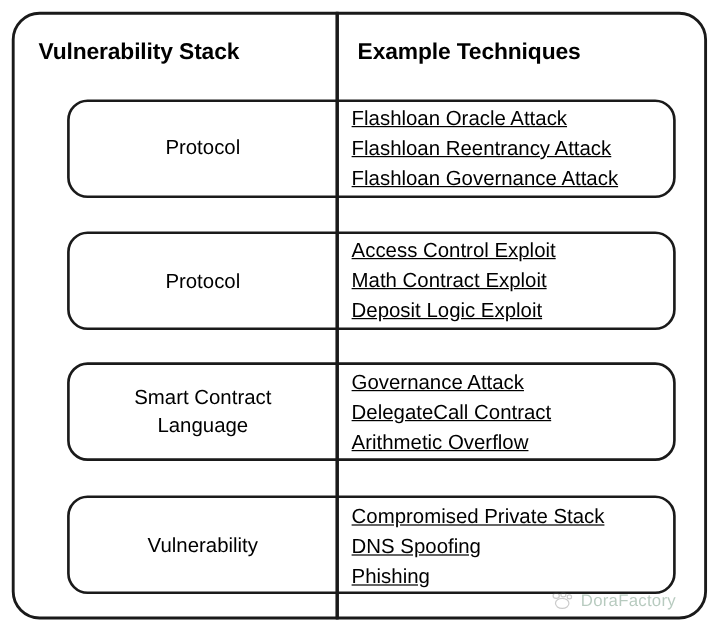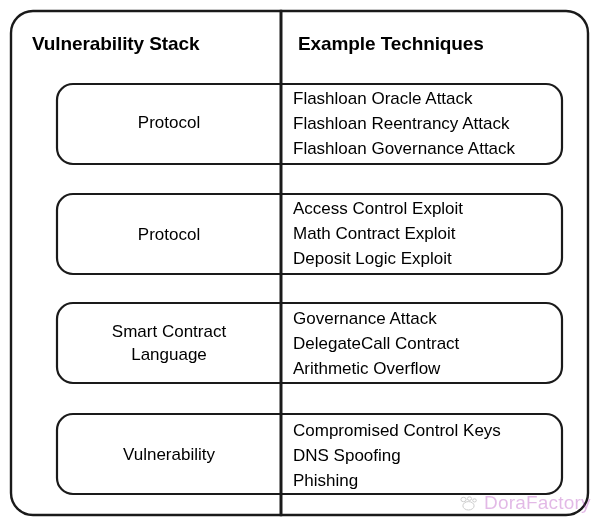--- a/index.html
+++ b/index.html
@@ -46,21 +46,21 @@
     white-space: pre-line;
   }
   .tech-list {
     position: absolute;
     left: 293px;
     width: 268px;
     font-size: 17px;
     line-height: 25px;
     text-align: left;
   }
-  .tech-list div { white-space: nowrap; }
+  .tech-list div { white-space: nowrap; text-decoration: underline; }
 
   
   #label-0 { top: 111px; }
   #label-1 { top: 223px; }
   #label-2 { top: 320px; }
   #label-3 { top: 443px; }
 
   #techs-0 { top: 86px; }
   #techs-1 { top: 196px; }
   #techs-2 { top: 306px; }
@@ -69,22 +69,22 @@
   #watermark {
     position: absolute;
     left: 459px;
     top: 492px;
     display: flex;
     align-items: center;
     gap: 3px;
     opacity: 0.30;
   }
   #watermark .wm-text {
-    font-size: 19px;
-    color: #a21caf;
+    font-size: 14px;
+    color: #14532d;
     letter-spacing: 0.2px;
     white-space: nowrap;
   }
 </style>
 </head>
 <body>
 
 <div id="diagram">
 
   <svg id="frame" viewBox="0 0 600 527">
@@ -121,21 +121,21 @@
   <div class="stack-label" id="label-2">Smart Contract
 Language</div>
   <div class="tech-list" id="techs-2">
     <div>Governance Attack</div>
     <div>DelegateCall Contract</div>
     <div>Arithmetic Overflow</div>
   </div>
 
   <div class="stack-label" id="label-3">Vulnerability</div>
   <div class="tech-list" id="techs-3">
-    <div>Compromised Control Keys</div>
+    <div>Compromised Private Stack</div>
     <div>DNS Spoofing</div>
     <div>Phishing</div>
   </div>
 
   <div id="watermark">
     <svg width="22" height="15" viewBox="0 0 22 15">
       <ellipse cx="4.5" cy="3.5" rx="2.6" ry="2.2" fill="none" stroke="#555" stroke-width="1"></ellipse>
       <ellipse cx="10.5" cy="2.6" rx="2.1" ry="1.8" fill="none" stroke="#555" stroke-width="1"></ellipse>
       <ellipse cx="15.5" cy="4.4" rx="1.8" ry="1.6" fill="none" stroke="#555" stroke-width="1"></ellipse>
       <ellipse cx="9.5" cy="9.8" rx="5.6" ry="4.2" fill="none" stroke="#555" stroke-width="1"></ellipse>

